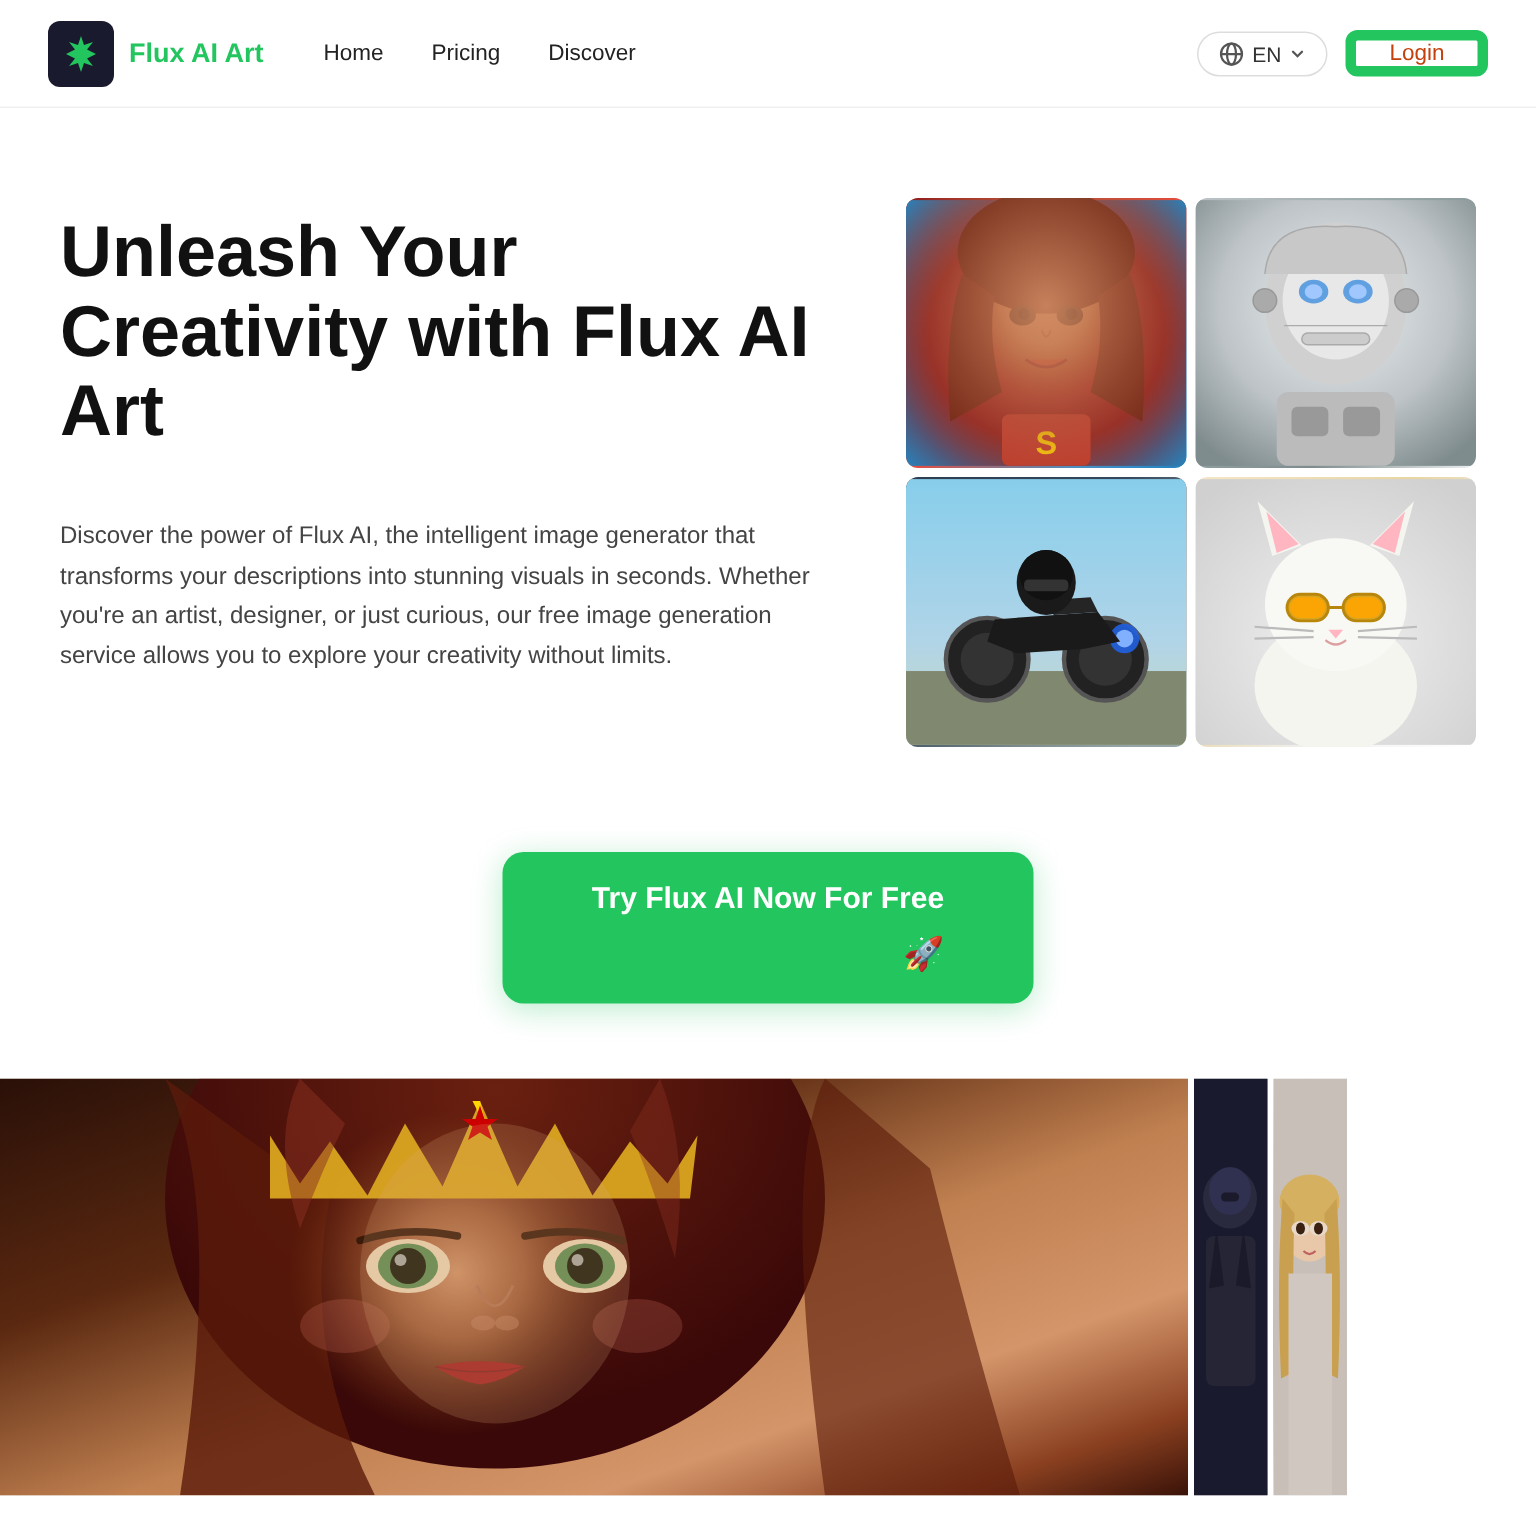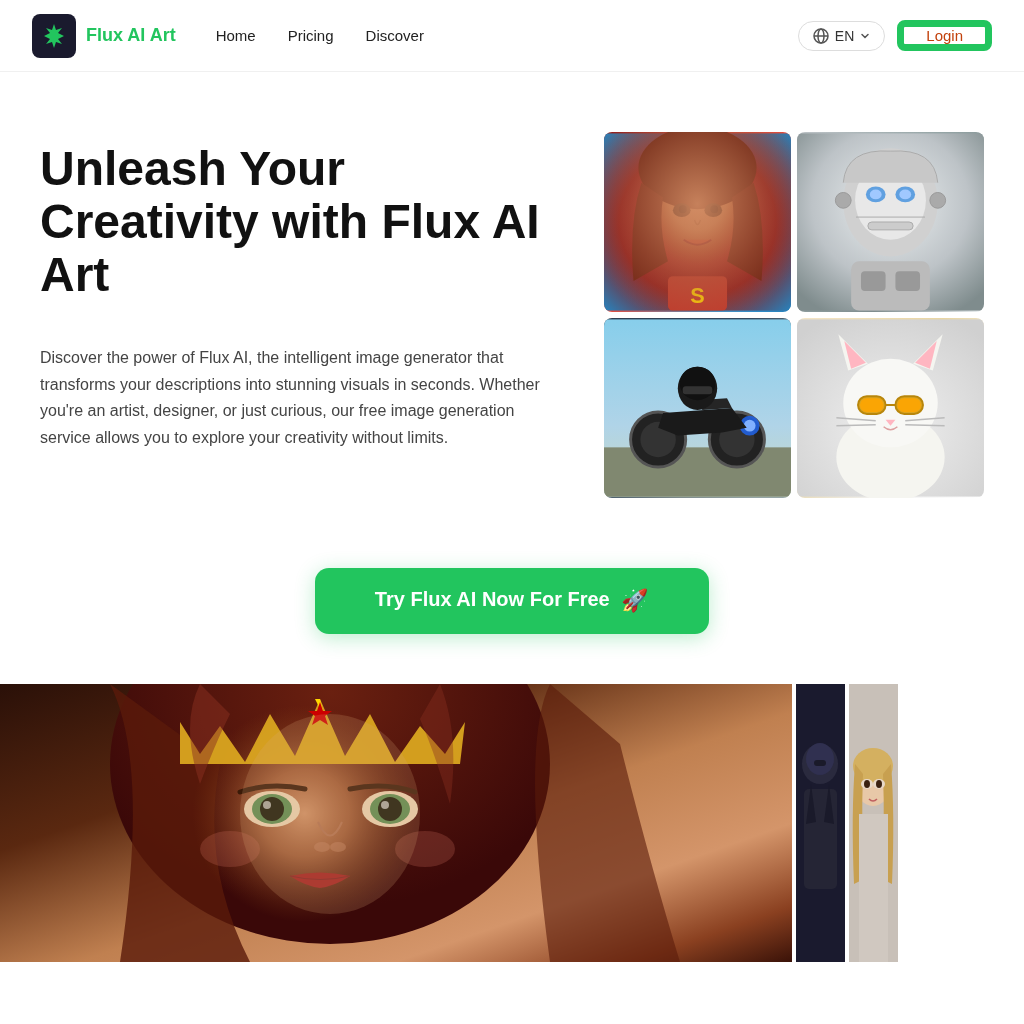--- a/index.html
+++ b/index.html
@@ -163,31 +163,32 @@
     }
 
     
     .cta-section {
       display: flex;
       justify-content: center;
       padding: 30px 40px 50px;
     }
     .cta-btn {
       display: inline-flex;
-      align-items: flex-start;
+      align-items: flex-end;
       gap: 12px;
       background: #22c55e;
       color: #fff;
       font-size: 20px;
       font-weight: 600;
       padding: 20px 60px;
       border-radius: 14px;
       cursor: pointer;
       border: none;
       box-shadow: 0 4px 20px rgba(34, 197, 94, 0.3);
+      flex-direction: column;
     }
     .rocket-icon { font-size: 22px; }
 
     
     .bottom-strip {
       width: 100%;
       height: 278px;
       display: flex;
       gap: 4px;
       overflow: hidden;

